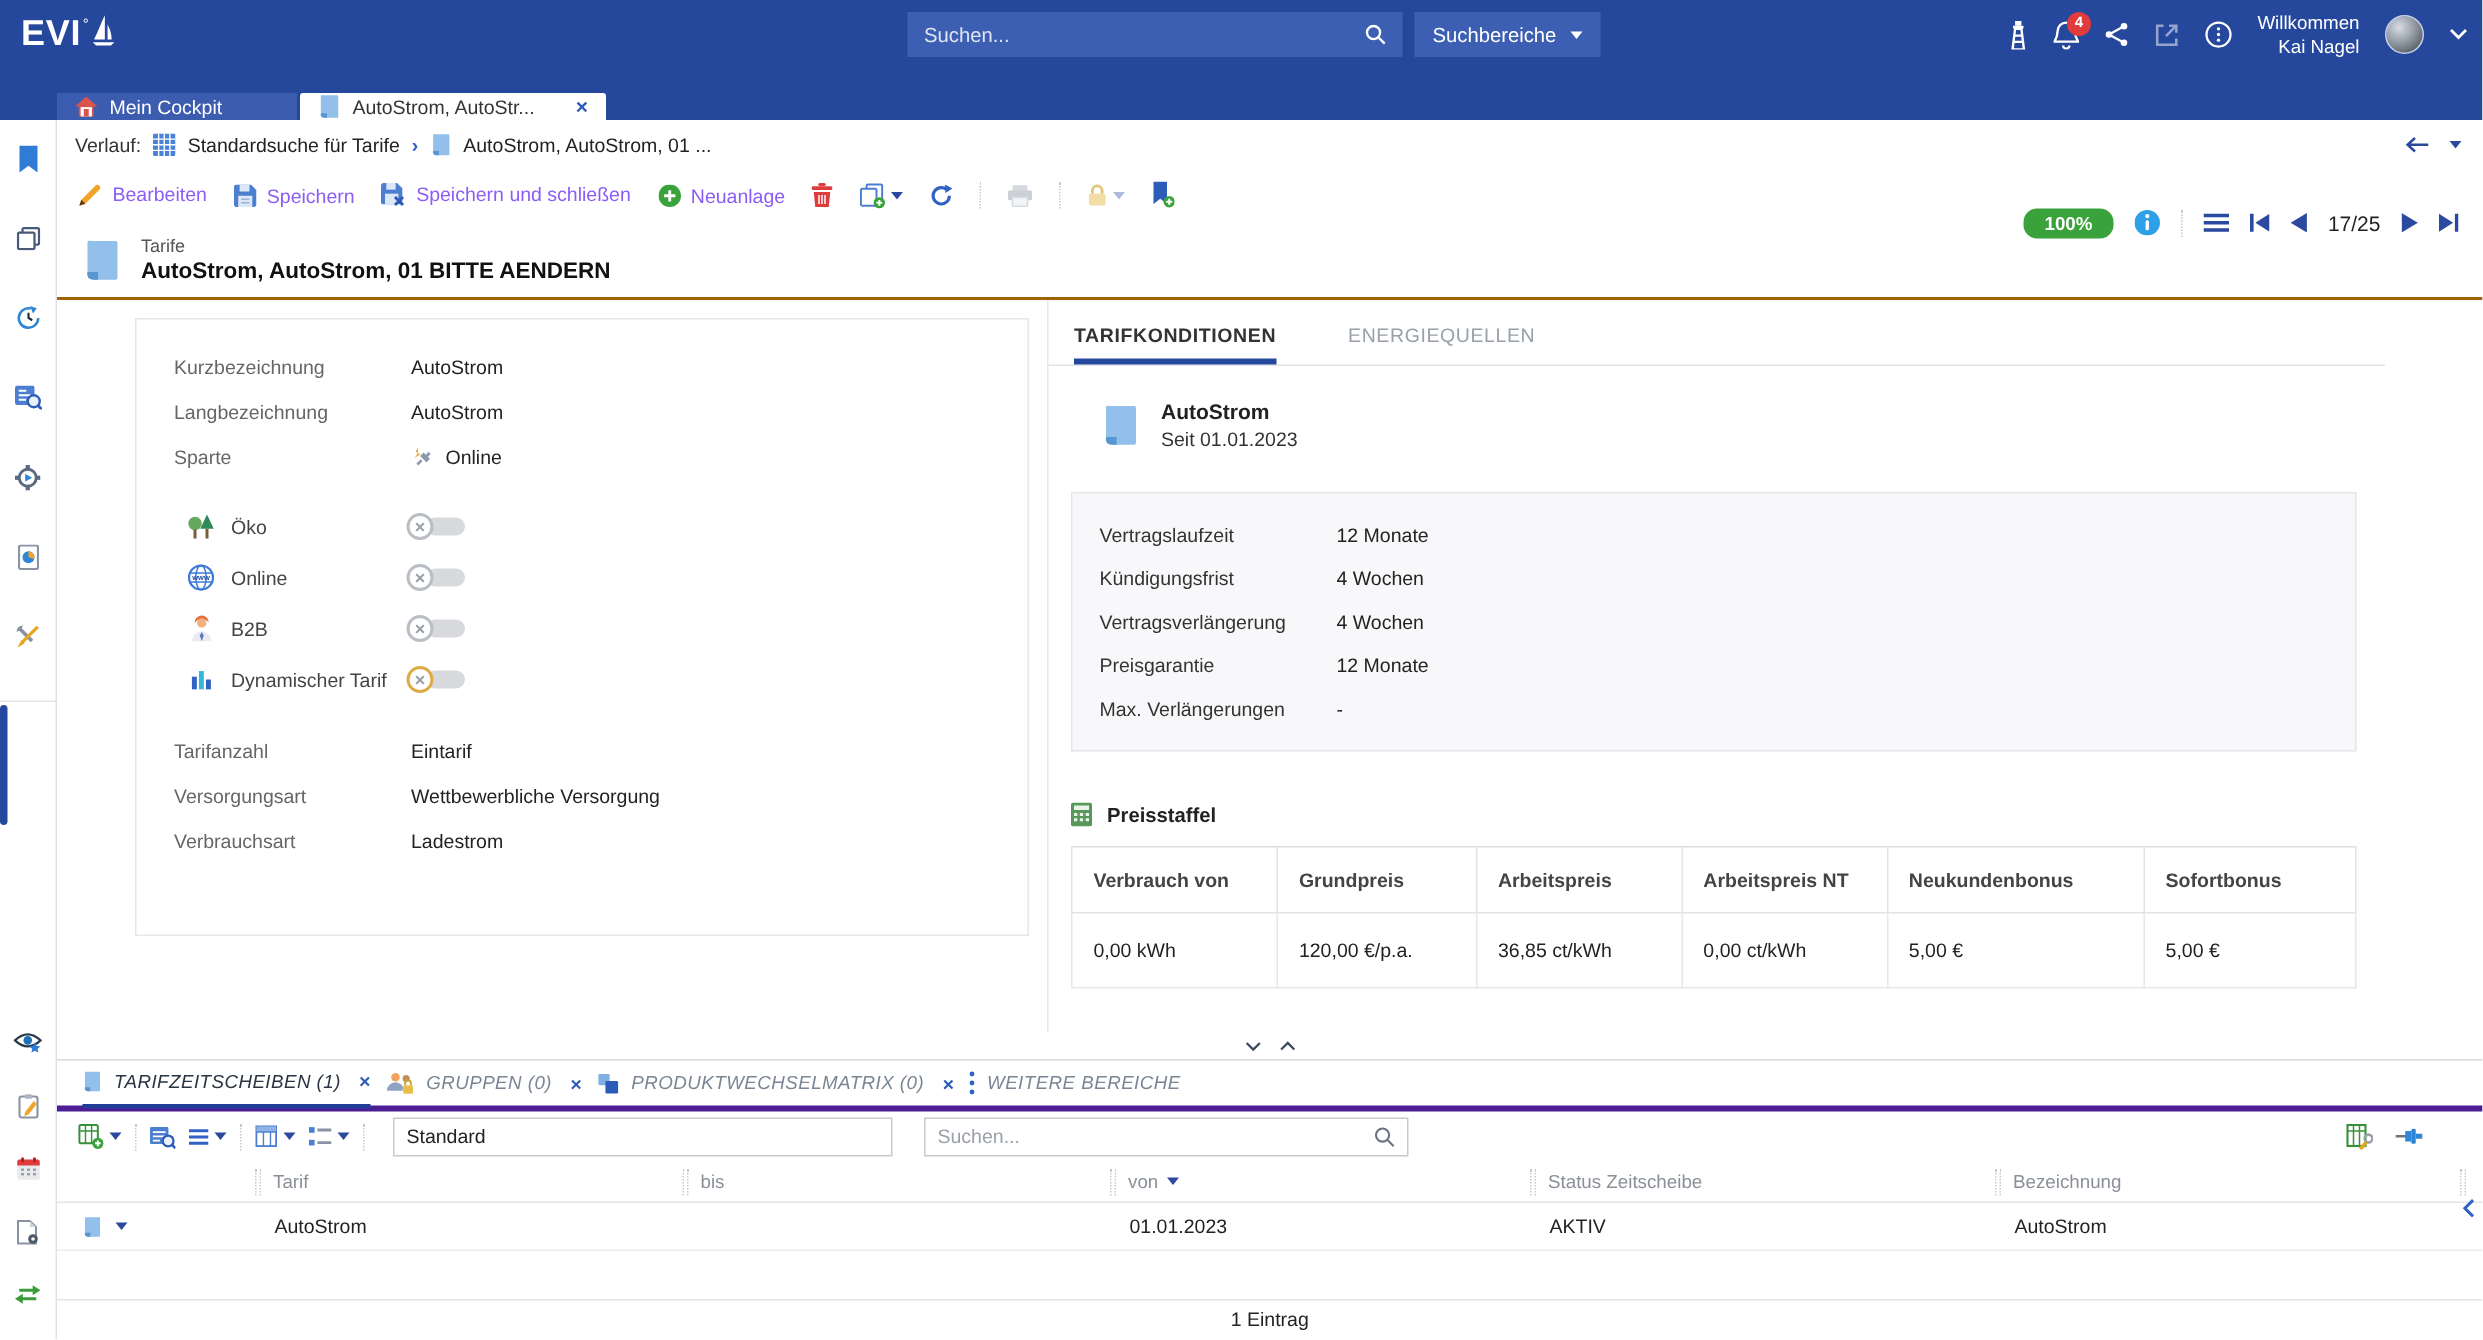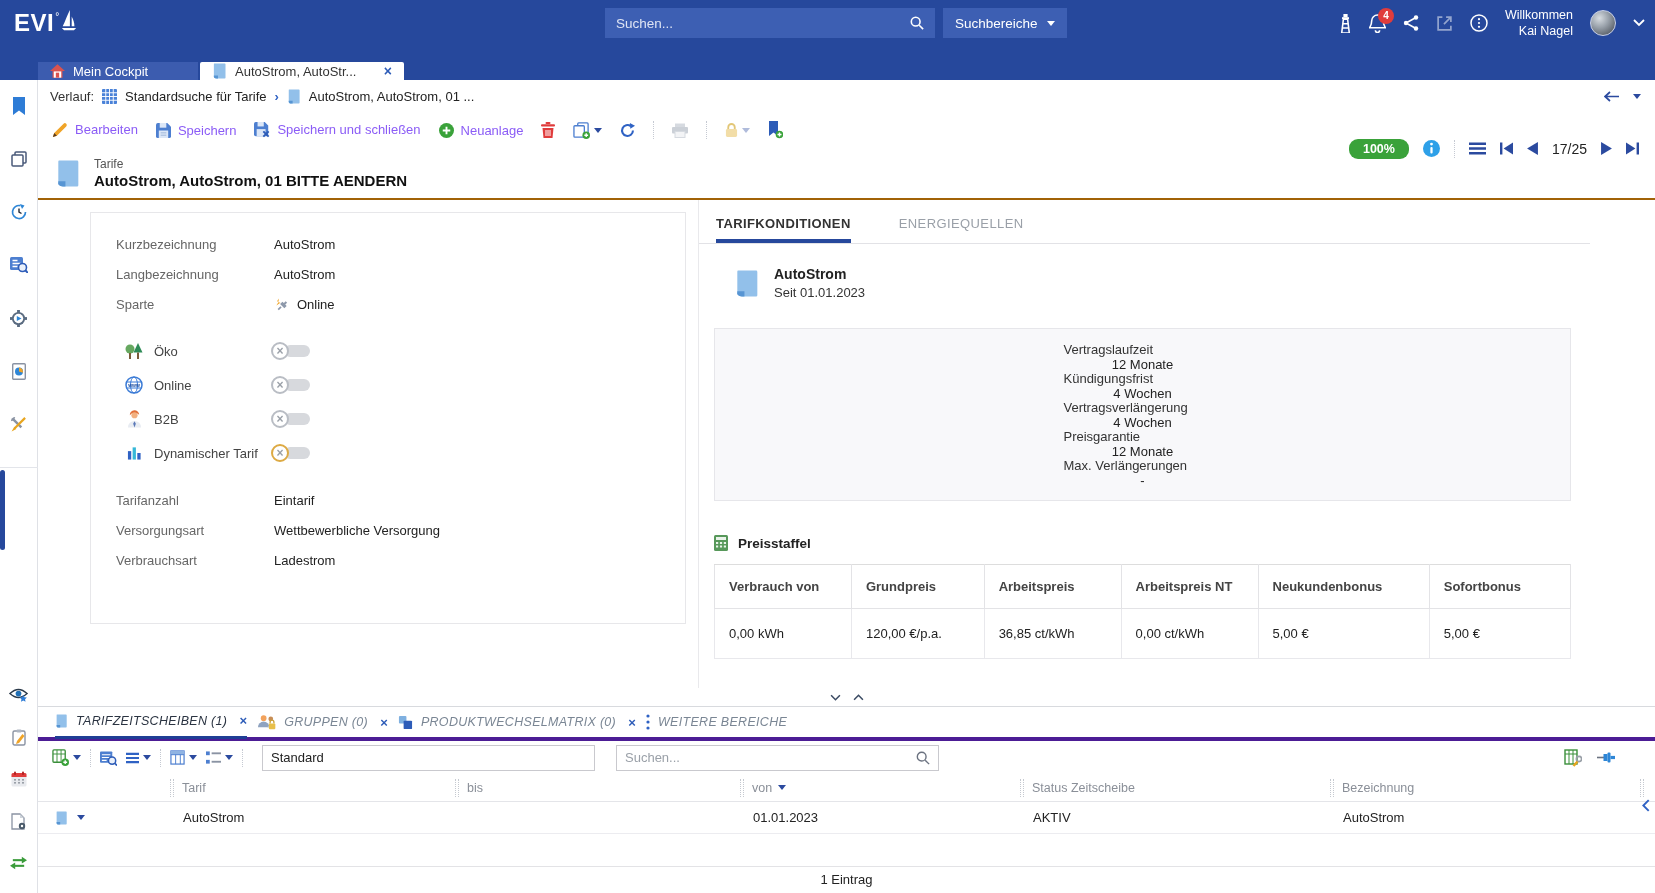--- a/index.html
+++ b/index.html
@@ -80,21 +80,21 @@
   .track { width:26px; height:12px; background:#d7d9dd; border-radius:6px; margin-left:-5px; }
 
   .right-detail { flex:1; border-left:1px solid #e9e9ec; padding-right:65px; min-width:0; }
   .dtabs { height:44px; display:flex; align-items:flex-end; gap:48px; padding-left:17px; border-bottom:1px solid #e2e2e6; }
   .dtab { font-size:13px; letter-spacing:.4px; padding-bottom:12px; color:#9aa0a8; }
   .dtab.active { color:#333; font-weight:bold; border-bottom:4px solid #26489c; padding-bottom:8px; }
   .dtitle { display:flex; align-items:center; gap:14px; margin:22px 0 0 35px; }
   .dtitle-name { font-weight:bold; font-size:14px; color:#222; }
   .dtitle-sub { font-size:13px; color:#333; margin-top:3px; }
   .graybox { margin:28px 19px 0 15px; background:#f8f8fa; border:1px solid #e6e6ea; padding:13px 18px; }
-  .grow { display:flex; align-items:center; height:29px;flex-direction:column; }
+  .grow { display:flex; align-items:center; height:29px; }
   .grow .glabel { width:158px; color:#333; }
   .grow .gvalue { color:#222; }
   .phead { display:flex; align-items:center; gap:10px; margin:34px 0 0 15px; font-weight:bold; font-size:13.5px; color:#222; }
   table.ptable { border-collapse:collapse; margin:13px 19px 0 15px; width:calc(100% - 34px); table-layout:fixed; }
   .ptable th { font-size:13px; font-weight:bold; color:#444; text-align:left; padding:14px 14px; border:1px solid #e3e3e6; border-top:1px solid #ddd; background:#fff; }
   .ptable td { font-size:13px; color:#222; padding:17px 14px; border:1px solid #e8e8ec; }
 
   
   .splitter { height:18px; display:flex; align-items:center; justify-content:center; gap:12px; flex:0 0 auto; }
 

